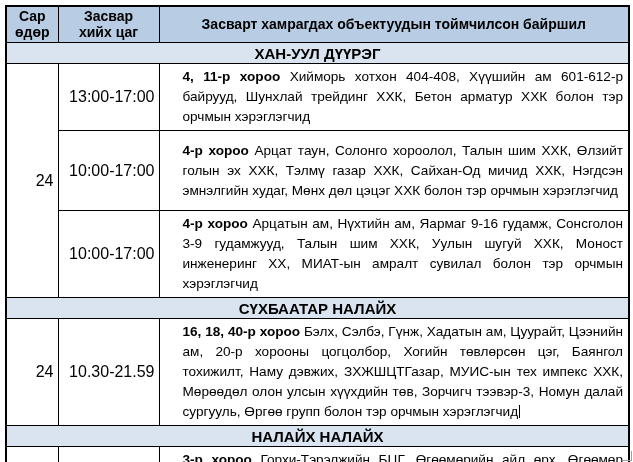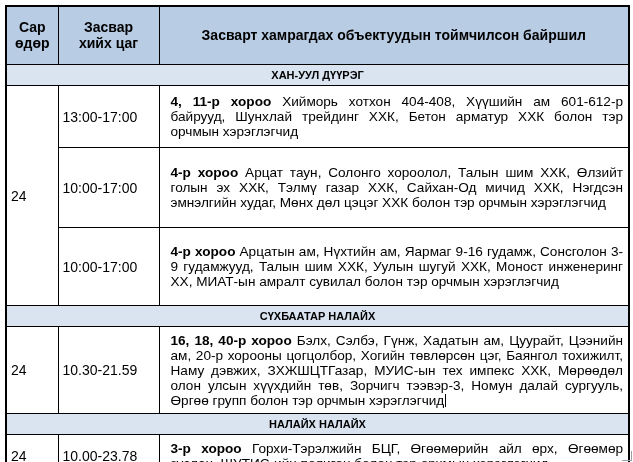--- a/index.html
+++ b/index.html
@@ -21,48 +21,48 @@
     position: absolute;
     left: 5px;
     top: 5px;
     width: 623px;
     border-collapse: collapse;
     table-layout: fixed;
     border: 2px solid var(--border, #000);
   }
   th, td {
     border: 1px solid var(--border, #000);
-    padding: 13px 4px;
+    padding: 2px 4px;
     vertical-align: middle;
   }
   th {
     background: var(--header_bg, #b8cce4);
     font-weight: bold;
     font-size: 14px;
     line-height: 1.12;
     text-align: center;
     white-space: pre-line;
   }
   tr.band td {
     background: var(--band_bg, #dae3f0);
     font-weight: bold;
-    font-size: 11px;
+    font-size: 15px;
     text-align: center;
     padding: 1px 2px;
   }
   td.date-cell, td.time-cell {
-    text-align: left;
-    font-size: 14px;
+    text-align: right;
+    font-size: 16px;
     white-space: nowrap;
   }
   td.location-cell {
     font-size: 13.6px;
-    line-height: 15px;
+    line-height: 20px;
     text-align: justify;
-    padding: 3px 5px 3px 11px;
+    padding: 3px 5px 3px 23px;
   }
   td.location-cell b { font-weight: bold; }
   .h-head { height: 35px; }
   .h-band { height: 21px; }
   .h-r1   { height: 62px; }
   .h-r2   { height: 80px; }
   .h-r3   { height: 78px; }
   .h-r4   { height: 87px; }
   .h-r5   { height: 35px; }
   .caret {

